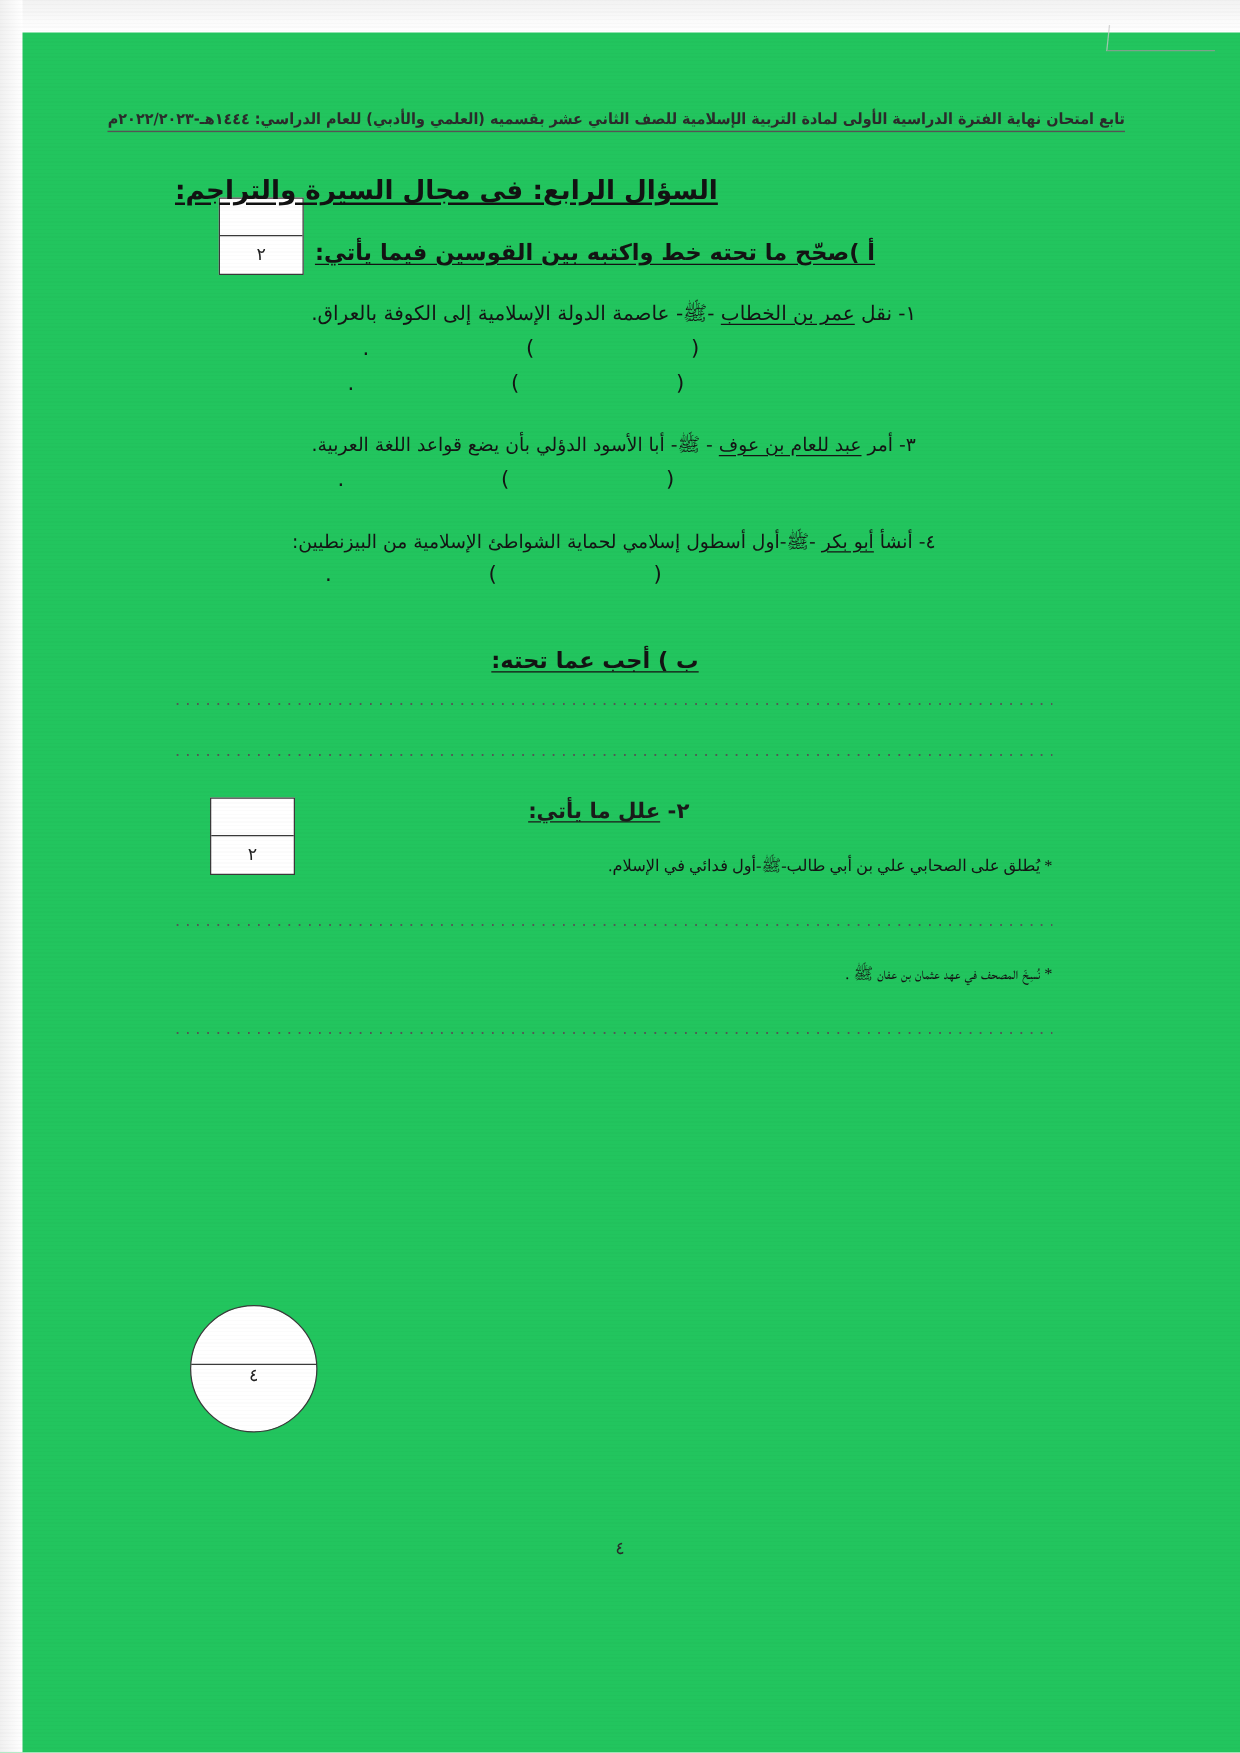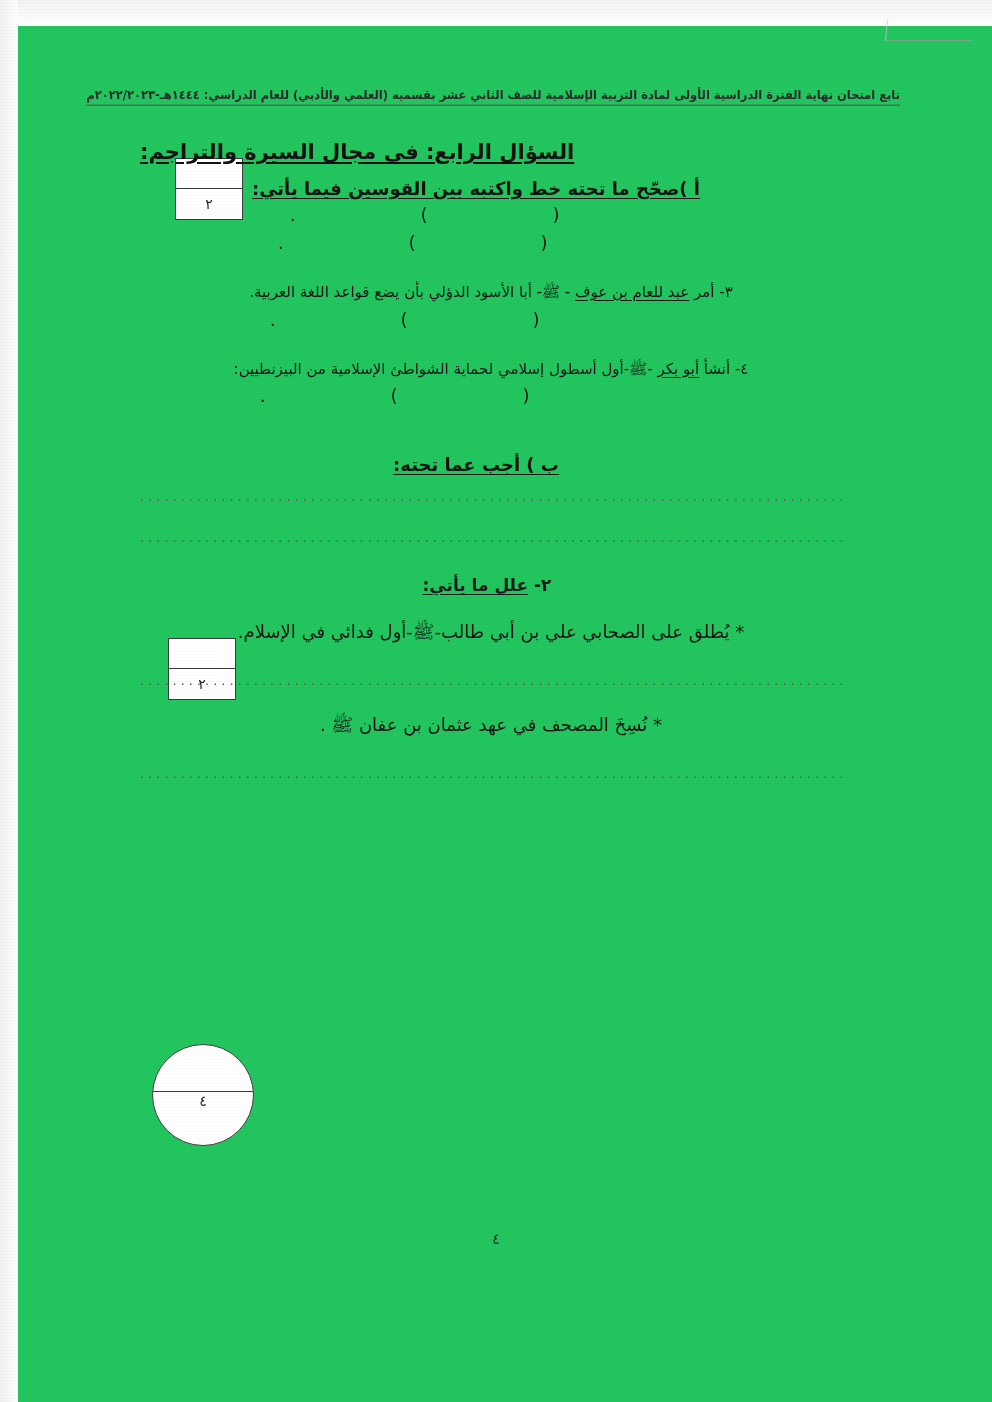--- a/index.html
+++ b/index.html
@@ -133,21 +133,21 @@
     margin: 0 0 0 0;
     padding-right: 40px;
     color: #121212;
   }
   .q-title u { text-decoration: underline; text-underline-offset: 3px; }
 
   .part-label {
     font-size: 18px;
     font-weight: 700;
     text-align: center;
-    margin-top: 14px;
+    margin-top: 28px;
     padding-right: 30px;
     color: #131313;
   }
   .part-label u { text-decoration: underline; text-underline-offset: 3px; }
 
   .item {
     font-size: 16px;
     line-height: 1.5;
     margin-top: 26px;
     text-align: center;
@@ -182,24 +182,25 @@
   .sub-head {
     font-size: 17px;
     font-weight: 700;
     text-align: center;
     margin-top: 30px;
     padding-right: 8px;
   }
   .sub-head u { text-decoration: underline; text-underline-offset: 3px; text-align: right; }
 
   .starred {
-    font-size: 18px;
-    text-align: center;
+    font-size: 13px;
+    text-align: right;
     margin-top: 26px;
     color: #141414;
+    font-family: Liberation Serif, serif;
   }
 
   .page-number {
     position: absolute;
     bottom: 155px;
     left: 0; right: 0;
     text-align: center;
     font-size: 14px;
     color: #2b2b2b;
   }
@@ -245,20 +246,24 @@
   <div class="content">
 
     <div class="q-title">
       <u>السؤال الرابع: فى مجال السيرة والتراجم:</u>
     </div>
 
     <div class="part-label">
       <u>أ )صحّح ما تحته خط واكتبه بين القوسين فيما يأتي:</u>
     </div>
 
+    <div class="item">
+      <span>١-</span>
+      <span>نقل </span><span class="ul">عمر بن الخطاب</span><span> -ﷺ- عاصمة الدولة الإسلامية إلى الكوفة بالعراق.</span>
+    </div>
     <div class="paren-line">
       <span class="parens" style="left:150px">(            ) .</span>
     </div>
 
     <div class="paren-line">
       <span class="parens" style="left:138px">(            ) .</span>
     </div>
 
     <div class="item smaller">
       <span>٣-</span>

